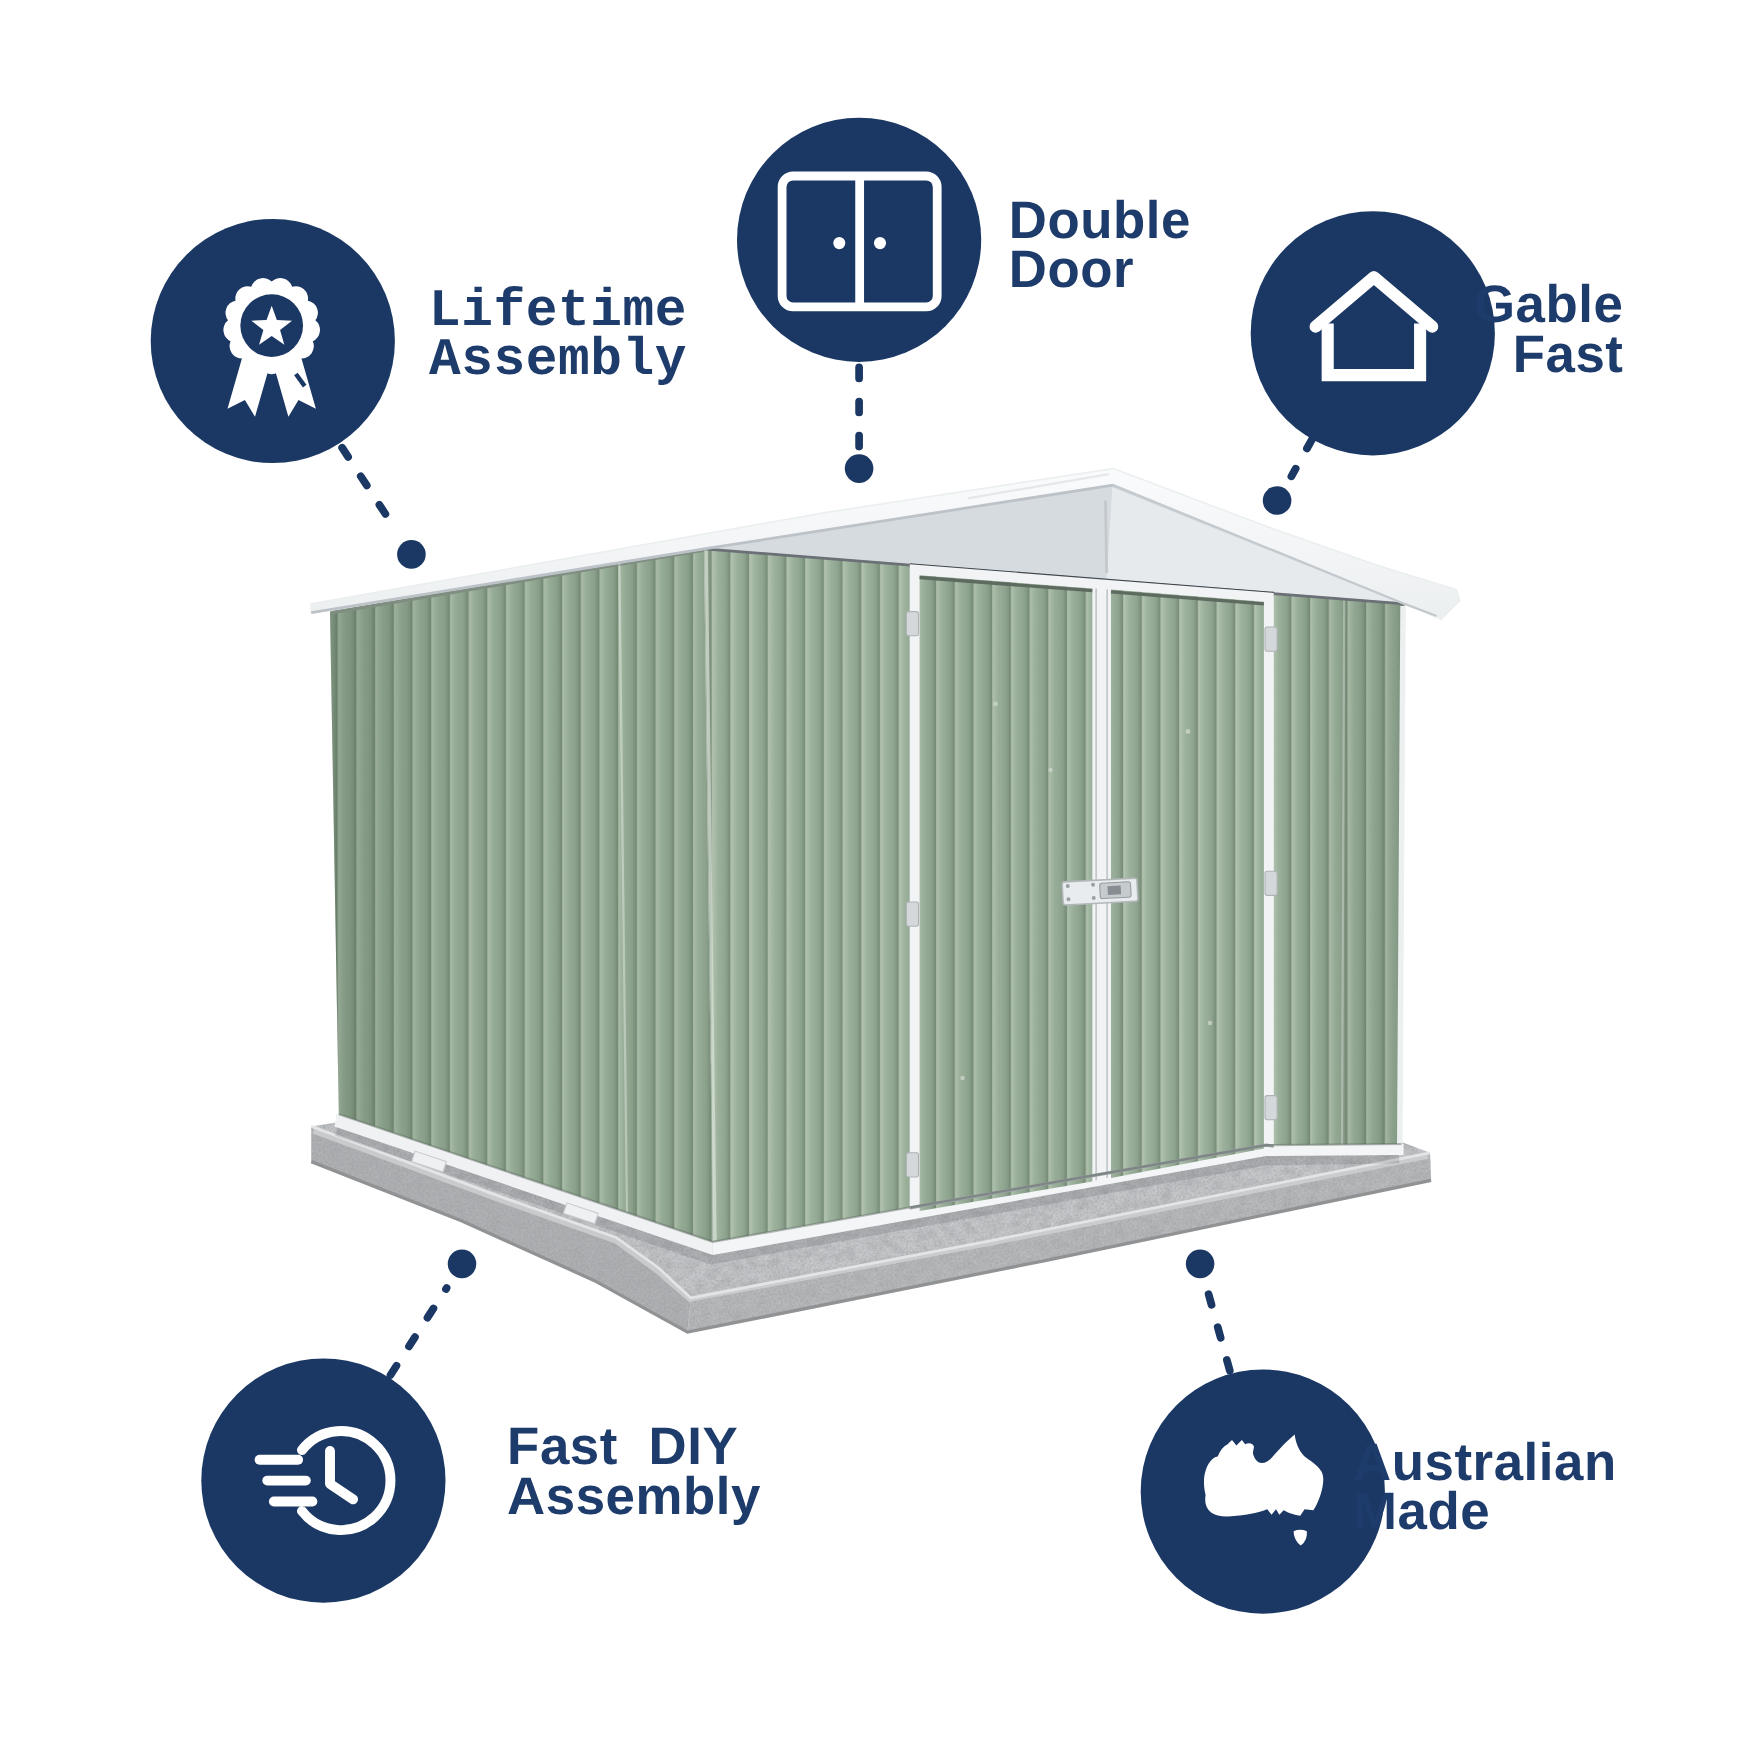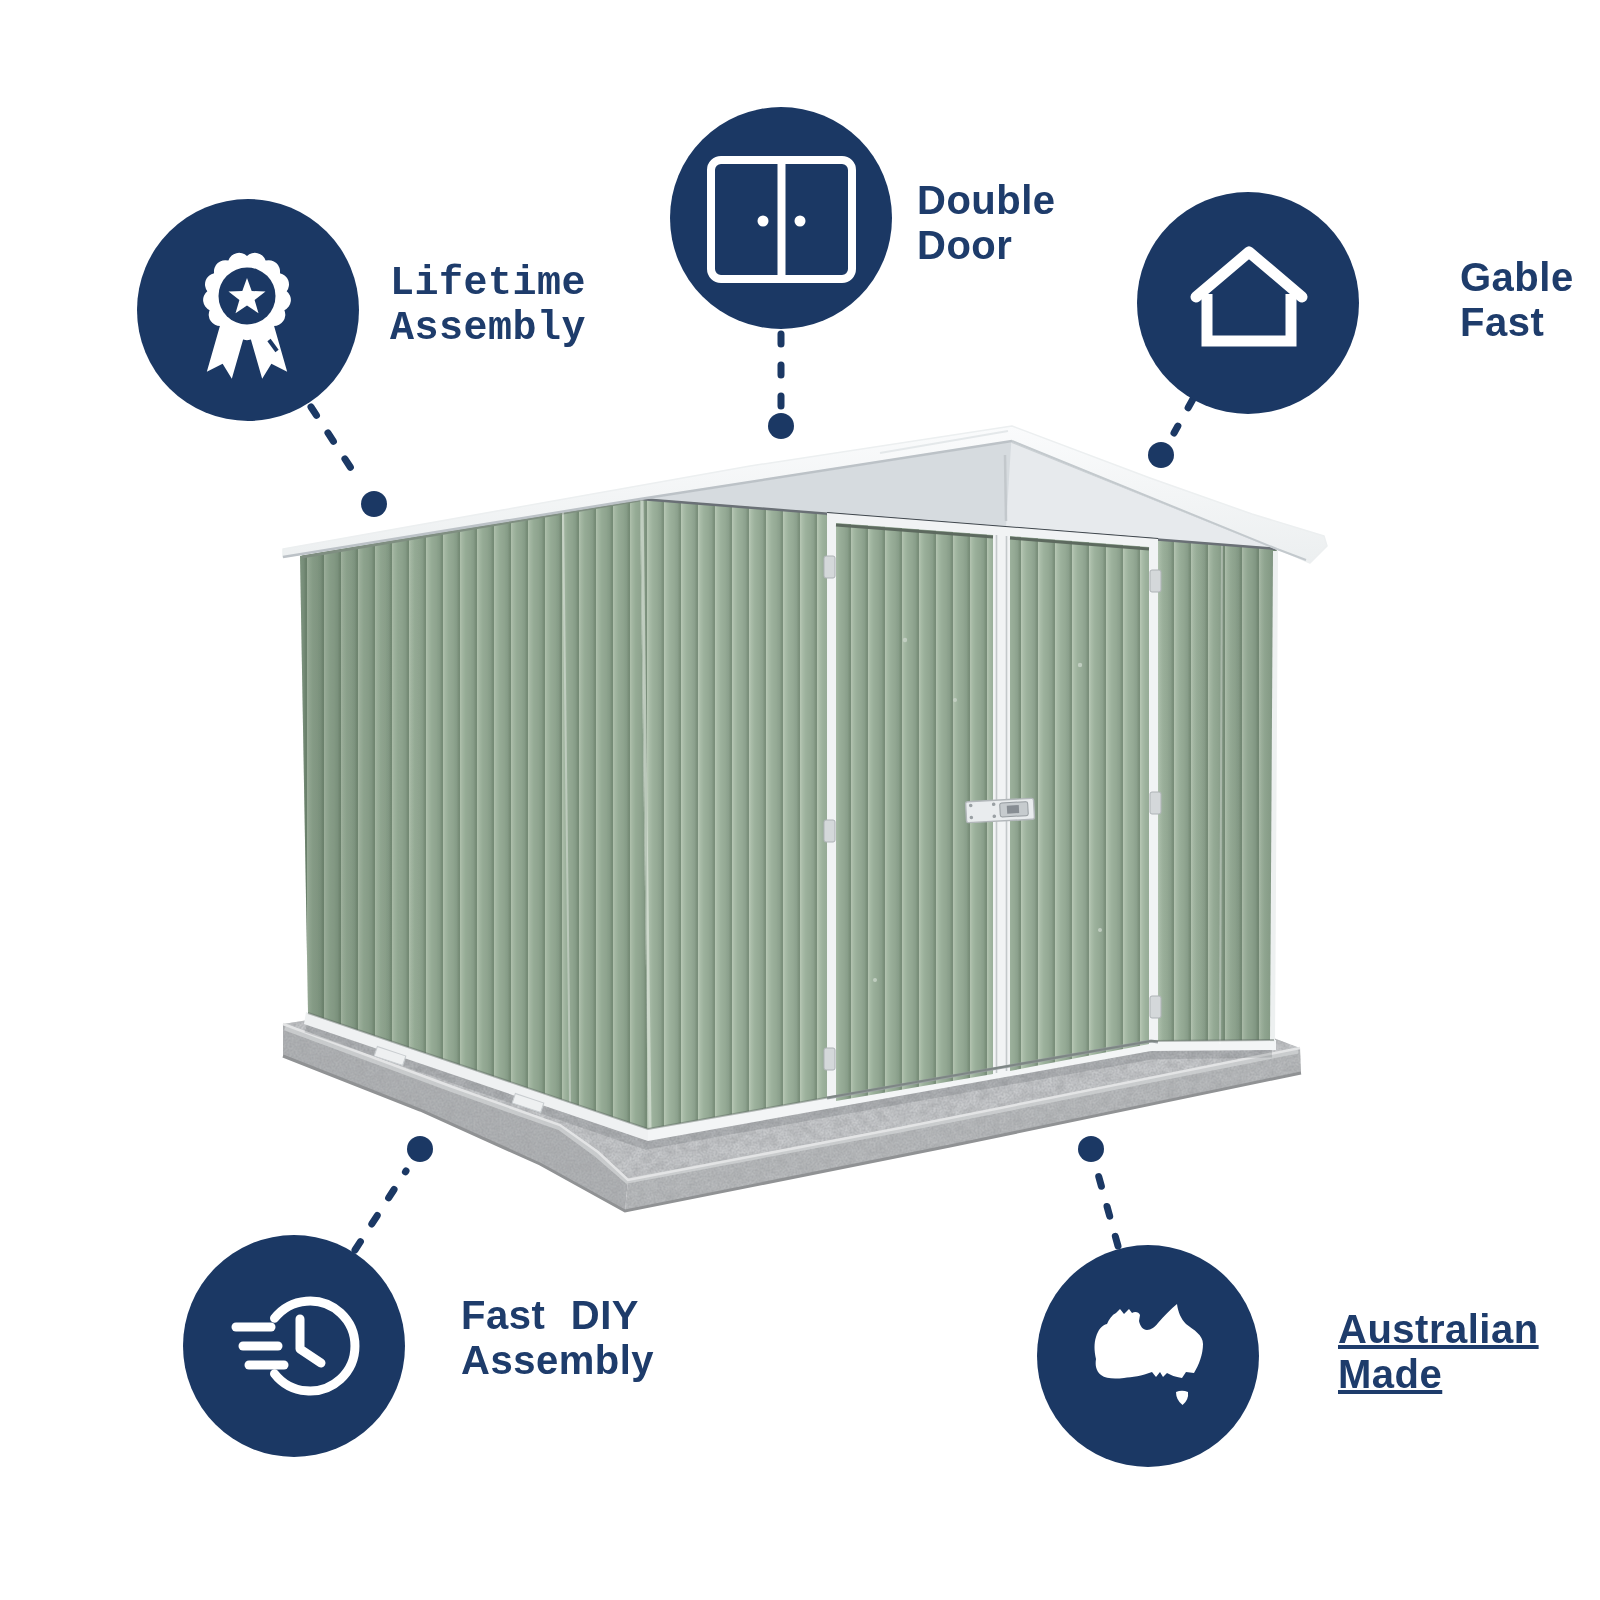--- a/index.html
+++ b/index.html
@@ -3,35 +3,35 @@
 <meta charset="utf-8">
 <style>
   html,body{margin:0;padding:0;}
   body{width:1600px;height:1600px;background:#ffffff;overflow:hidden;
        font-family:"Liberation Sans","DejaVu Sans",sans-serif;}
   .canvas{position:relative;width:1600px;height:1600px;background:#ffffff;}
   .shed-svg{position:absolute;left:0;top:0;width:1600px;height:1600px;display:block;}
   .feature{position:absolute;}
   .bubble{position:absolute;width:222px;height:222px;border-radius:50%;background:#1b3864;}
   .bubble svg{position:absolute;left:0;top:0;width:222px;height:222px;display:block;}
-  .label{position:absolute;color:#1e3c6b;font-weight:bold;font-size:40px;line-height:45px;
+  .label{position:absolute;color:#1e3c6b;font-weight:bold;font-size:48px;line-height:45px;
          letter-spacing:0.5px;white-space:nowrap;}
   .label .line{display:block;}
   .wide-gap{word-spacing:14px;}
   
   .f-warranty .bubble{left:137px;top:199px;}
   .f-warranty .label{left:390px;top:261px;font-family:Liberation Mono, monospace;}
   .f-door .bubble{left:670px;top:107px;}
   .f-door .label{left:917px;top:178px;}
   .f-gable .bubble{left:1137px;top:192px;}
-  .f-gable .label{left:1460px;top:255px;}
+  .f-gable .label{left:1340px;top:255px;text-align:right;}
   .f-assembly .bubble{left:183px;top:1235px;}
   .f-assembly .label{left:425px;top:1293px;margin-left:36px;}
   .f-australia .bubble{left:1037px;top:1245px;}
-  .f-australia .label{left:1338px;top:1307px;text-decoration:underline;}
+  .f-australia .label{left:1230px;top:1307px;}
 </style>
 </head>
 <body>
 
 <div class="canvas">
 
   <svg class="shed-svg" viewBox="0 0 1600 1600" aria-hidden="true">
     <defs>
       <linearGradient id="corrg" x1="0" y1="0" x2="1" y2="0">
         <stop offset="0" stop-color="#7a8f7b"></stop>

